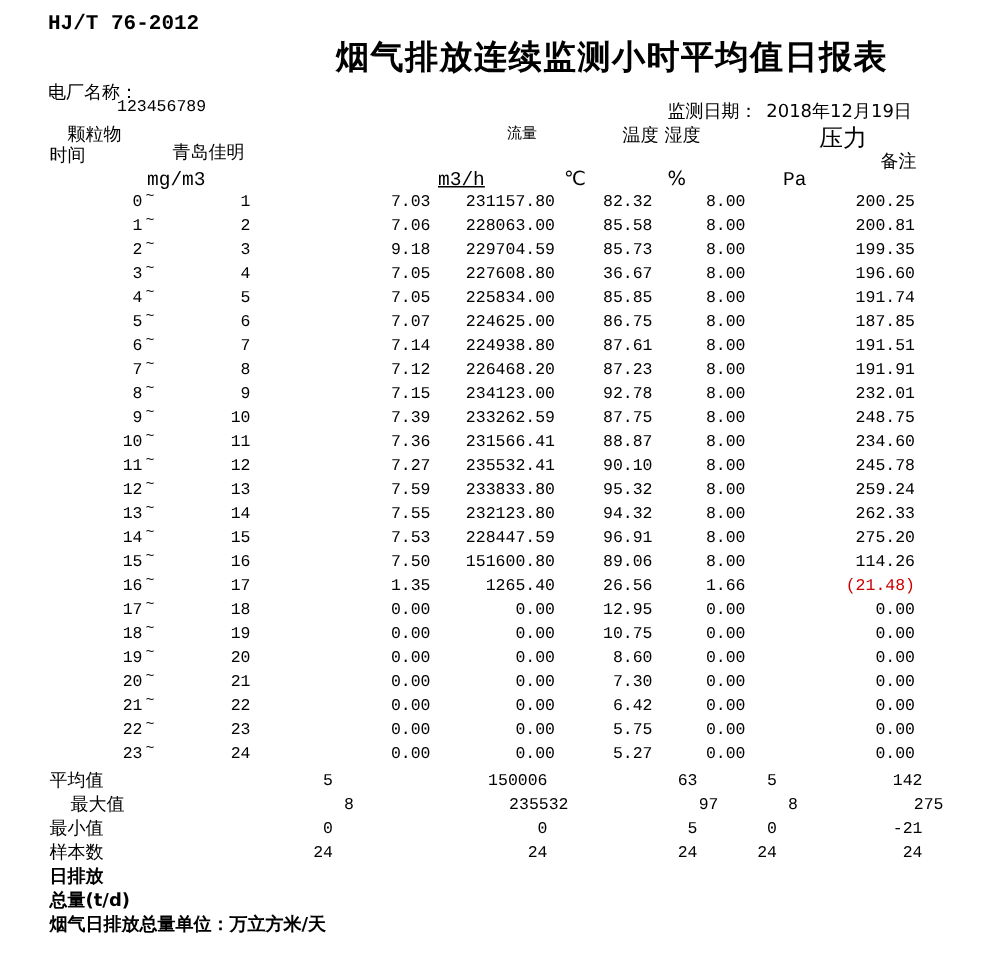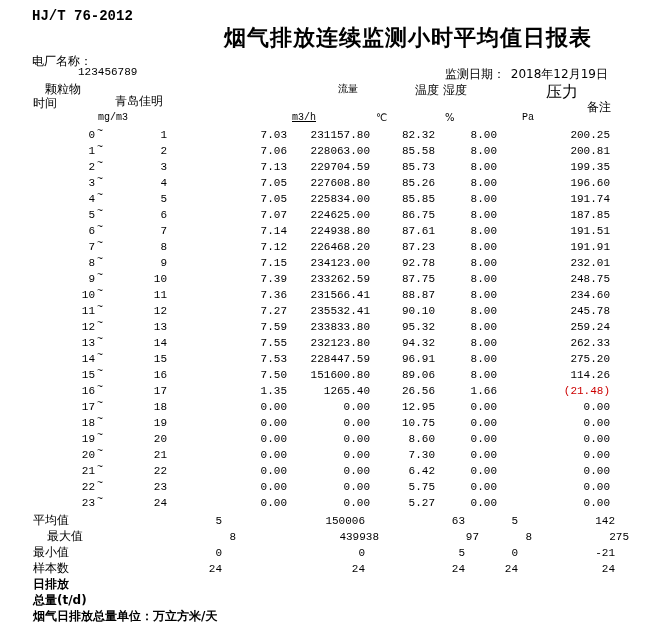--- a/index.html
+++ b/index.html
@@ -17,21 +17,21 @@
   #plant-code{left:78px;top:66px;font-size:11px;}
   #date-line{left:445px;top:66px;font-size:12px;}
   #date-value{margin-left:2px;}
   #hdr-dust{left:45px;top:81px;font-size:12px;}
   #hdr-time{left:33px;top:95px;font-size:12px;}
   #hdr-flow{left:338px;top:82px;font-size:10px;}
   #hdr-temp{left:415px;top:82px;font-size:12px;}
   #hdr-hum{left:443px;top:82px;font-size:12px;text-align:center;}
   #hdr-pres{left:522px;top:82px;font-size:16px;margin-left:24px;}
   #hdr-remark{left:587px;top:99px;font-size:12px;}
-  .unit{top:112px;font-size:10px;}
+  .unit{top:112px;font-size:13px;}
   #u-dust{left:98px;} #u-flow{left:292px;text-decoration:underline;} #u-temp{left:376px;} #u-hum{left:445px;} #u-pres{left:522px;}
   .row{position:absolute;left:0;width:658px;height:14px;
        font-family:"Liberation Mono","DejaVu Sans Mono",monospace;font-size:11px;line-height:13px;}
   .row span{position:absolute;top:0;display:block;text-align:right;white-space:pre;}
   .c-start{left:60px;width:35px;}
   .c-tilde{left:97px;width:14px;text-align:left !important;top:-4px !important;font-size:10px;}
   .c-end{left:120px;width:47px;}
   .c-dust{left:210px;width:77px;}
   .c-flow{left:268px;width:102px;}
   .c-temp{left:378px;width:57px;}
@@ -100,33 +100,33 @@
       <span class="c-dust">7.06</span>
       <span class="c-flow">228063.00</span>
       <span class="c-temp">85.58</span>
       <span class="c-hum">8.00</span>
       <span class="c-pres">200.81</span>
     </div>
     <div class="row" style="top: 161px;">
       <span class="c-start">2</span>
       <span class="c-tilde">~</span>
       <span class="c-end">3</span>
-      <span class="c-dust">7.13</span>
+      <span class="c-dust">9.18</span>
       <span class="c-flow">229704.59</span>
       <span class="c-temp">85.73</span>
       <span class="c-hum">8.00</span>
       <span class="c-pres">199.35</span>
     </div>
     <div class="row" style="top: 177px;">
       <span class="c-start">3</span>
       <span class="c-tilde">~</span>
       <span class="c-end">4</span>
       <span class="c-dust">7.05</span>
       <span class="c-flow">227608.80</span>
-      <span class="c-temp">85.26</span>
+      <span class="c-temp">36.67</span>
       <span class="c-hum">8.00</span>
       <span class="c-pres">196.60</span>
     </div>
     <div class="row" style="top: 193px;">
       <span class="c-start">4</span>
       <span class="c-tilde">~</span>
       <span class="c-end">5</span>
       <span class="c-dust">7.05</span>
       <span class="c-flow">225834.00</span>
       <span class="c-temp">85.85</span>
@@ -329,21 +329,21 @@
       <span class="slabel">平均值</span>
       <span class="v s1">5</span>
       <span class="v s2">150006</span>
       <span class="v s3">63</span>
       <span class="v s4">5</span>
       <span class="v s5">142</span>
     </div>
     <div class="srow" style="top: 529px; margin-left: 14px;">
       <span class="slabel">最大值</span>
       <span class="v s1">8</span>
-      <span class="v s2">439938</span>
+      <span class="v s2">235532</span>
       <span class="v s3">97</span>
       <span class="v s4">8</span>
       <span class="v s5">275</span>
     </div>
     <div class="srow" style="top: 545px;">
       <span class="slabel">最小值</span>
       <span class="v s1">0</span>
       <span class="v s2">0</span>
       <span class="v s3">5</span>
       <span class="v s4">0</span>

